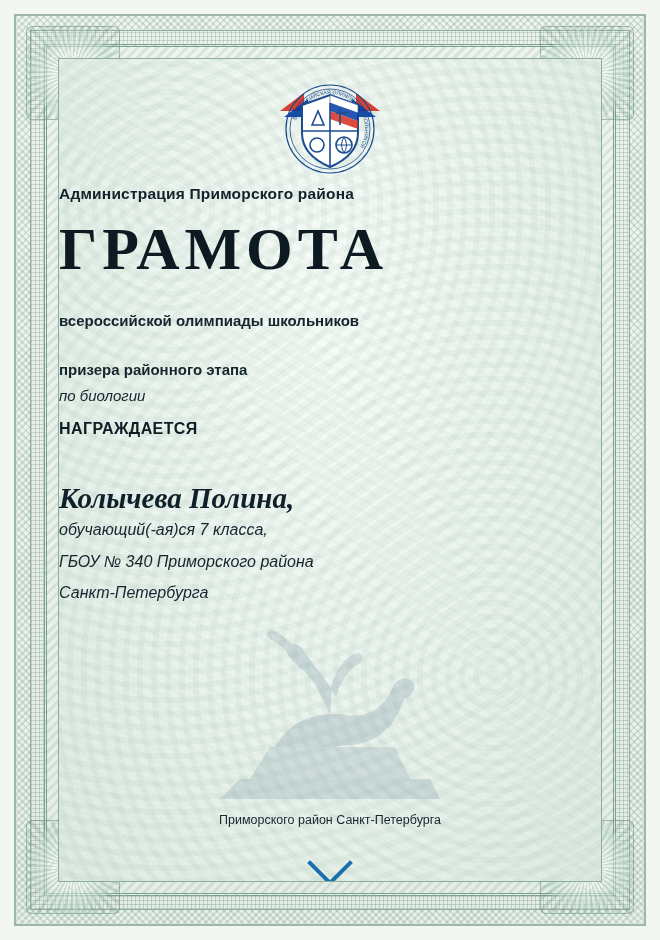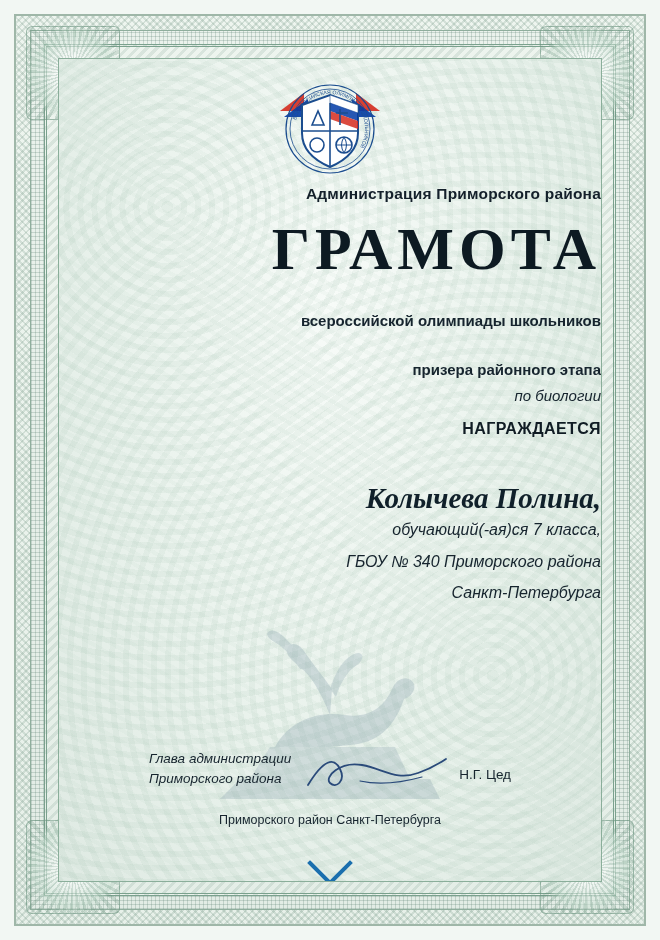--- a/index.html
+++ b/index.html
@@ -93,21 +93,21 @@
     transform: translateX(-50%);
     width: 140px;
     height: 110px;
   }
 
   
   .content {
     position: absolute;
     left: 0; right: 0;
     top: 126px;
-    text-align: right;
+    text-align: left;
     color: #1c2b33;
   }
   .admin-line {
     font-size: 15.5px;
     font-weight: bold;
     color: #14202b;
     letter-spacing: .2px;
   }
   .gramota {
     margin-top: 12px;
@@ -281,32 +281,20 @@
       <div class="sub1">всероссийской олимпиады школьников</div>
       <div class="sub1">призера районного этапа</div>
       <div class="sub2">по биологии</div>
       <div class="awarded">НАГРАЖДАЕТСЯ</div>
       <div class="recipient">Колычева Полина,</div>
       <div class="detail">обучающий(-ая)ся 7 класса,</div>
       <div class="detail" style="margin-top:2px">ГБОУ № 340 Приморского района</div>
       <div class="detail" style="margin-top:2px">Санкт-Петербурга</div>
     </div>
 
-    <div class="sign-row">
-      <div class="sign-left">Глава администрации
-Приморского района</div>
-      <div class="sign-scribble">
-        <svg viewBox="0 0 150 46" width="150" height="46" xmlns="http://www.w3.org/2000/svg">
-          <path d="M8 34 C24 8 34 6 40 18 C46 30 36 38 30 32 C24 26 40 10 62 14
-                   C84 18 96 30 118 22 C132 17 140 12 146 8" fill="none" stroke="#2a4a7a" stroke-width="1.8" stroke-linecap="round"></path>
-          <path d="M60 30 C78 34 100 32 122 26" fill="none" stroke="#2a4a7a" stroke-width="1.2" stroke-linecap="round"></path>
-        </svg>
-      </div>
-      <div class="sign-name">Н.Г. Цед</div>
-    </div>
 
     <div class="footer">
       <div>Приморского район Санкт-Петербурга</div>
     </div>
 
     <div class="logo-bottom">
       <svg viewBox="0 0 64 60" width="64" height="60" xmlns="http://www.w3.org/2000/svg">
         <path d="M12 4 L32 24 L52 4" fill="none" stroke="#1a6fae" stroke-width="4" stroke-linecap="square"></path>
         <path d="M6 30 C14 24 22 36 32 30 C42 24 50 36 58 30" fill="none" stroke="#1a6fae" stroke-width="4"></path>
         <path d="M6 40 C14 34 22 46 32 40 C42 34 50 46 58 40" fill="none" stroke="#1a6fae" stroke-width="4"></path>

